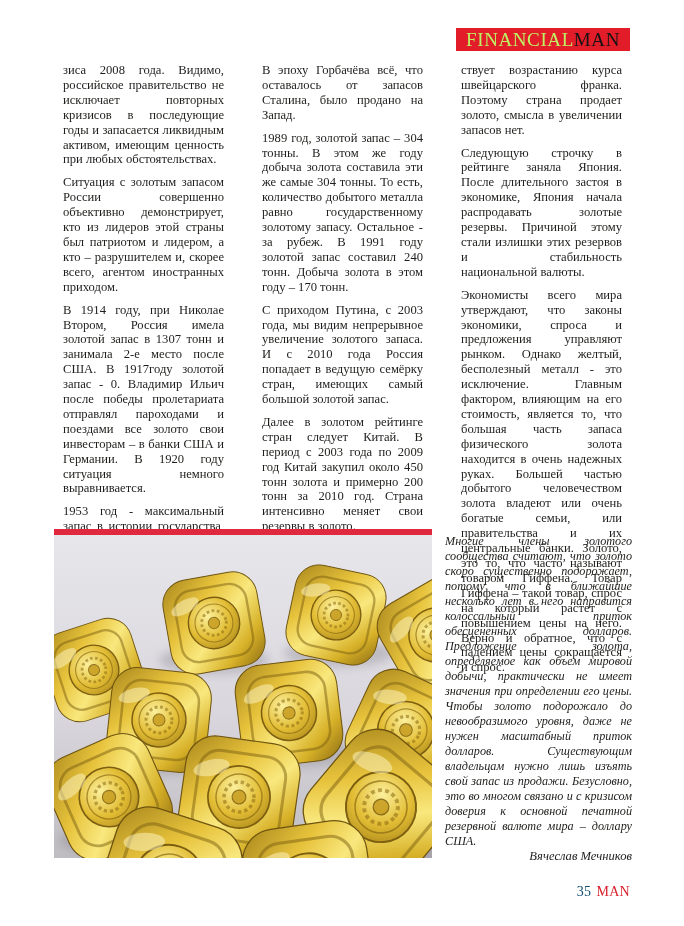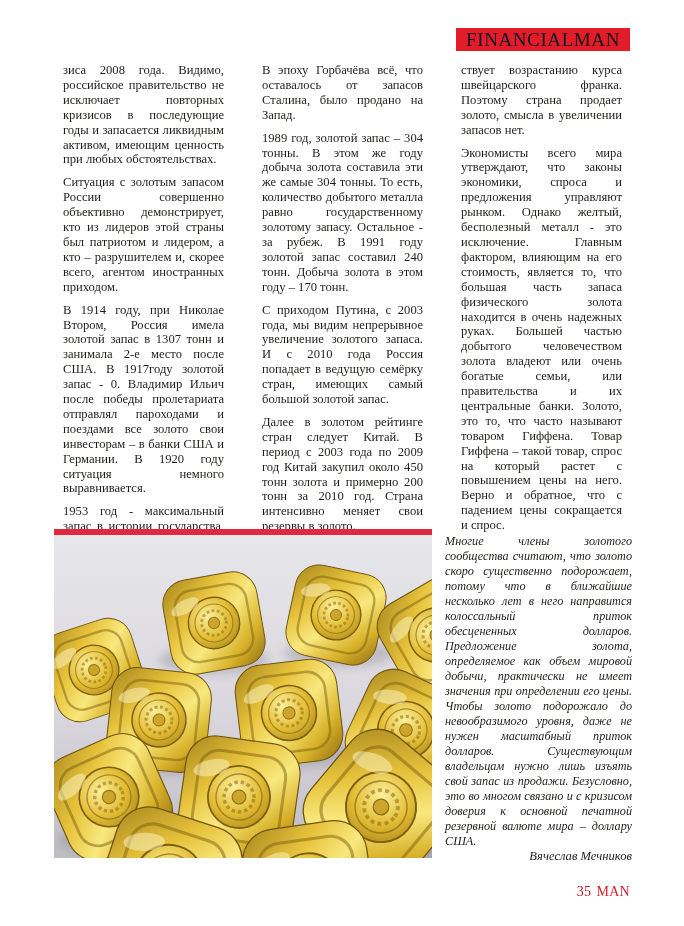--- a/index.html
+++ b/index.html
@@ -7,21 +7,21 @@
     position:relative; width:684px; height:926px; margin:0 auto;
     background:#ffffff; overflow:hidden;
     font-family:"Liberation Serif", serif; color:#1e1e1c;
   }
   
   .banner {
     position:absolute; top:28px; right:54px; height:23px;
     background:#e31c29; display:flex; align-items:center;
     padding:0 10px; font-size:19px; letter-spacing:.6px; font-weight:500;
   }
-  .banner .b-white { color:#0f172a; }
+  .banner .b-white { color:#bef264; }
   .banner .b-black { color:#141414; }
 
   
   .cols {
     position:absolute; left:55px; top:55px; width:575px;
     display:flex; gap:22px;
   }
   .col {
     width:177px; font-size:12.6px; line-height:14.9px;
     text-align:justify;
@@ -43,21 +43,21 @@
   }
   .commentary p { margin:0; }
   .author {
     text-align:right; font-style:italic; font-size:12.6px;
   }
 
   
   .folio {
     position:absolute; right:54px; top:884px; font-size:14px; letter-spacing:.3px;
   }
-  .folio .f-num { color:#b91c1c; }
+  .folio .f-num { color:#0c4a6e; }
   .folio .f-brand { color:#d9222e; margin-left:5px; }
 </style>
 </head>
 <body>
 
 <div class="page">
 
   <div class="banner">
     <span class="b-white">FINANCIAL</span>
       <span class="b-black">MAN</span>
@@ -73,20 +73,21 @@
     </div>
     <div class="col">
       <p>В эпоху Горбачёва всё, что оставалось от запасов Сталина, было продано на Запад.</p>
       <p>1989 год, золотой запас – 304 тонны. В этом же году добыча золота составила эти же самые 304 тонны. То есть, количество добытого металла равно государственному золотому запасу. Остальное - за рубеж. В 1991 году золотой запас составил 240 тонн. Добыча золота в этом году – 170 тонн.</p>
       <p>С приходом Путина, с 2003 года, мы видим непрерывное увеличение золотого запаса. И с 2010 года Россия попадает в ведущую семёрку стран, имеющих самый большой золотой запас.</p>
       <p>Далее в золотом рейтинге стран следует Китай. В период с 2003 года по 2009 год Китай закупил около 450 тонн золота и примерно 200 тонн за 2010 год. Страна интенсивно меняет свои резервы в золото.</p>
       <p>Швейцария активно противодей-</p>
     </div>
     <div class="col">
       <p>ствует возрастанию курса швейцарского франка. Поэтому страна продает золото, смысла в увеличении запасов нет.</p>
+      <p>Следующую строчку в рейтинге заняла Япония. После длительного застоя в экономике, Япония начала распродавать золотые резервы. Причиной этому стали излишки этих резервов и стабильность национальной валюты.</p>
       <p>Экономисты всего мира утверждают, что законы экономики, спроса и предложения управляют рынком. Однако желтый, бесполезный металл - это исключение. Главным фактором, влияющим на его стоимость, является то, что большая часть запаса физического золота находится в очень надежных руках. Большей частью добытого человечеством золота владеют или очень богатые семьи, или правительства и их центральные банки. Золото, это то, что часто называют товаром Гиффена. Товар Гиффена – такой товар, спрос на который растет с повышением цены на него. Верно и обратное, что с падением цены сокращается и спрос.</p>
     </div>
   </div>
 
   <div class="photo">
     <div class="photo-rule"></div>
     <svg width="378" height="323" viewBox="0 0 378 323">
       <defs>
         <linearGradient id="pbg" x1="0" y1="0" x2="0" y2="1">
           <stop offset="0" stop-color="#e7e6eb"></stop>

